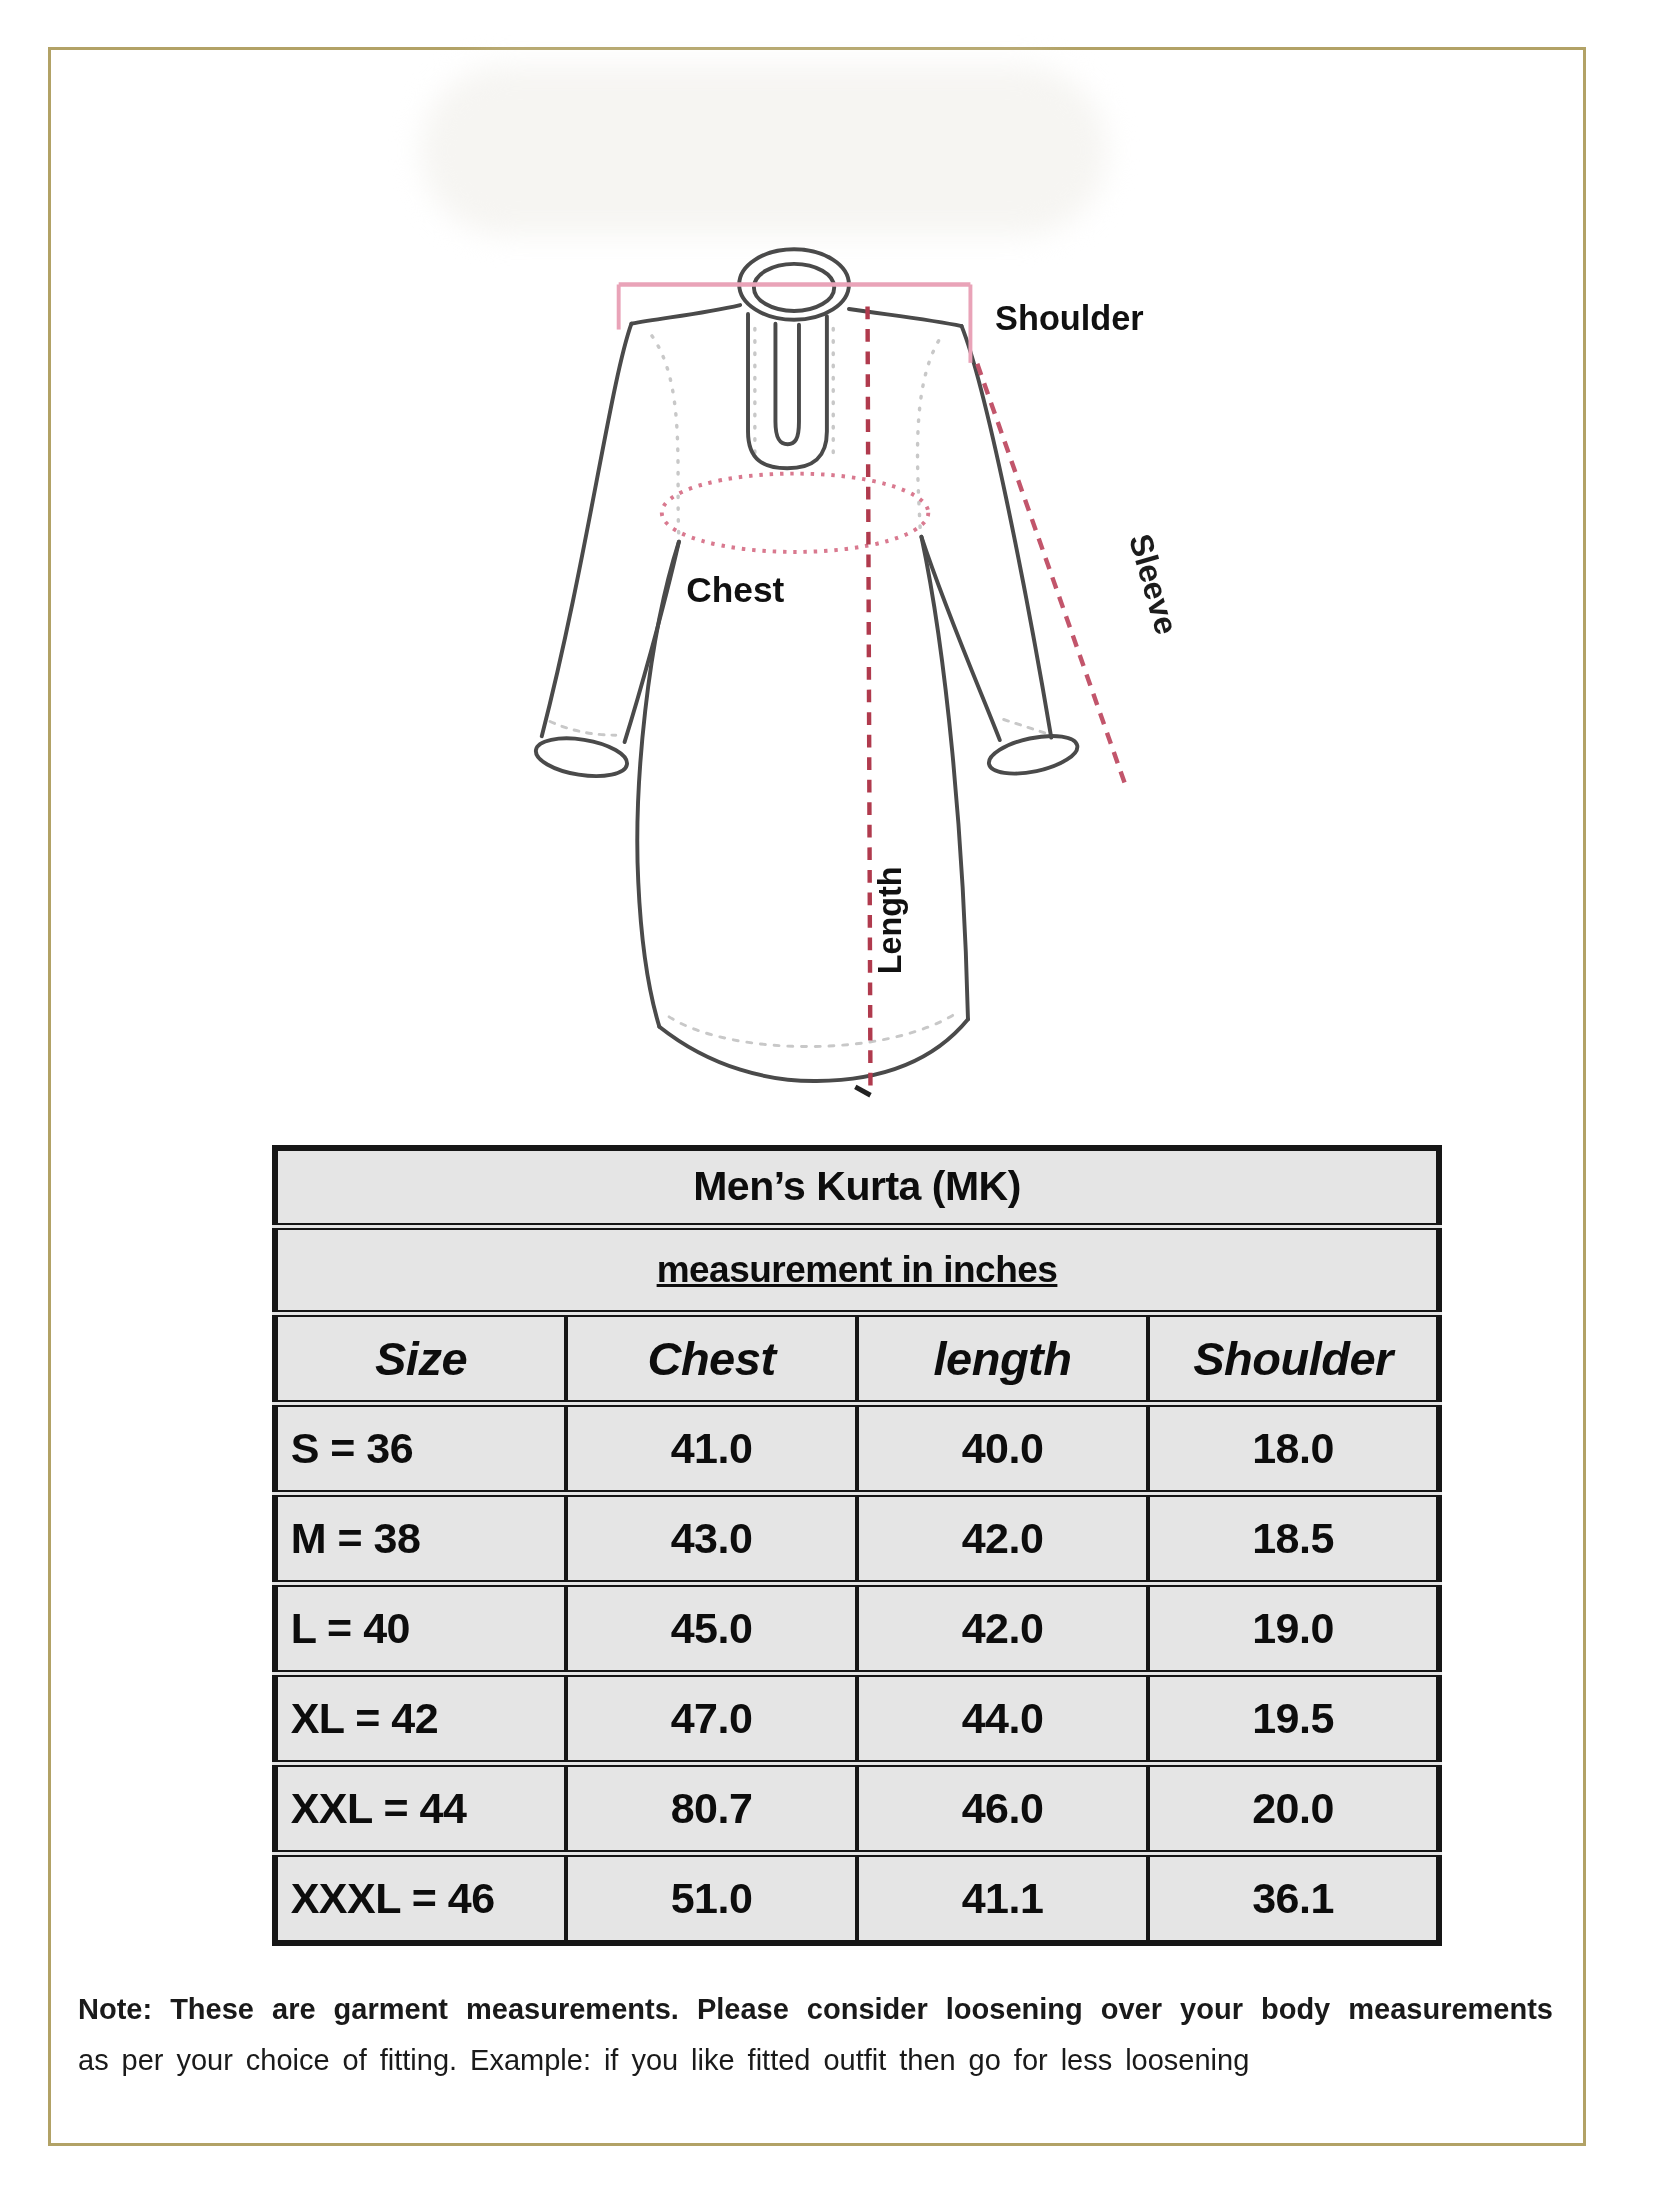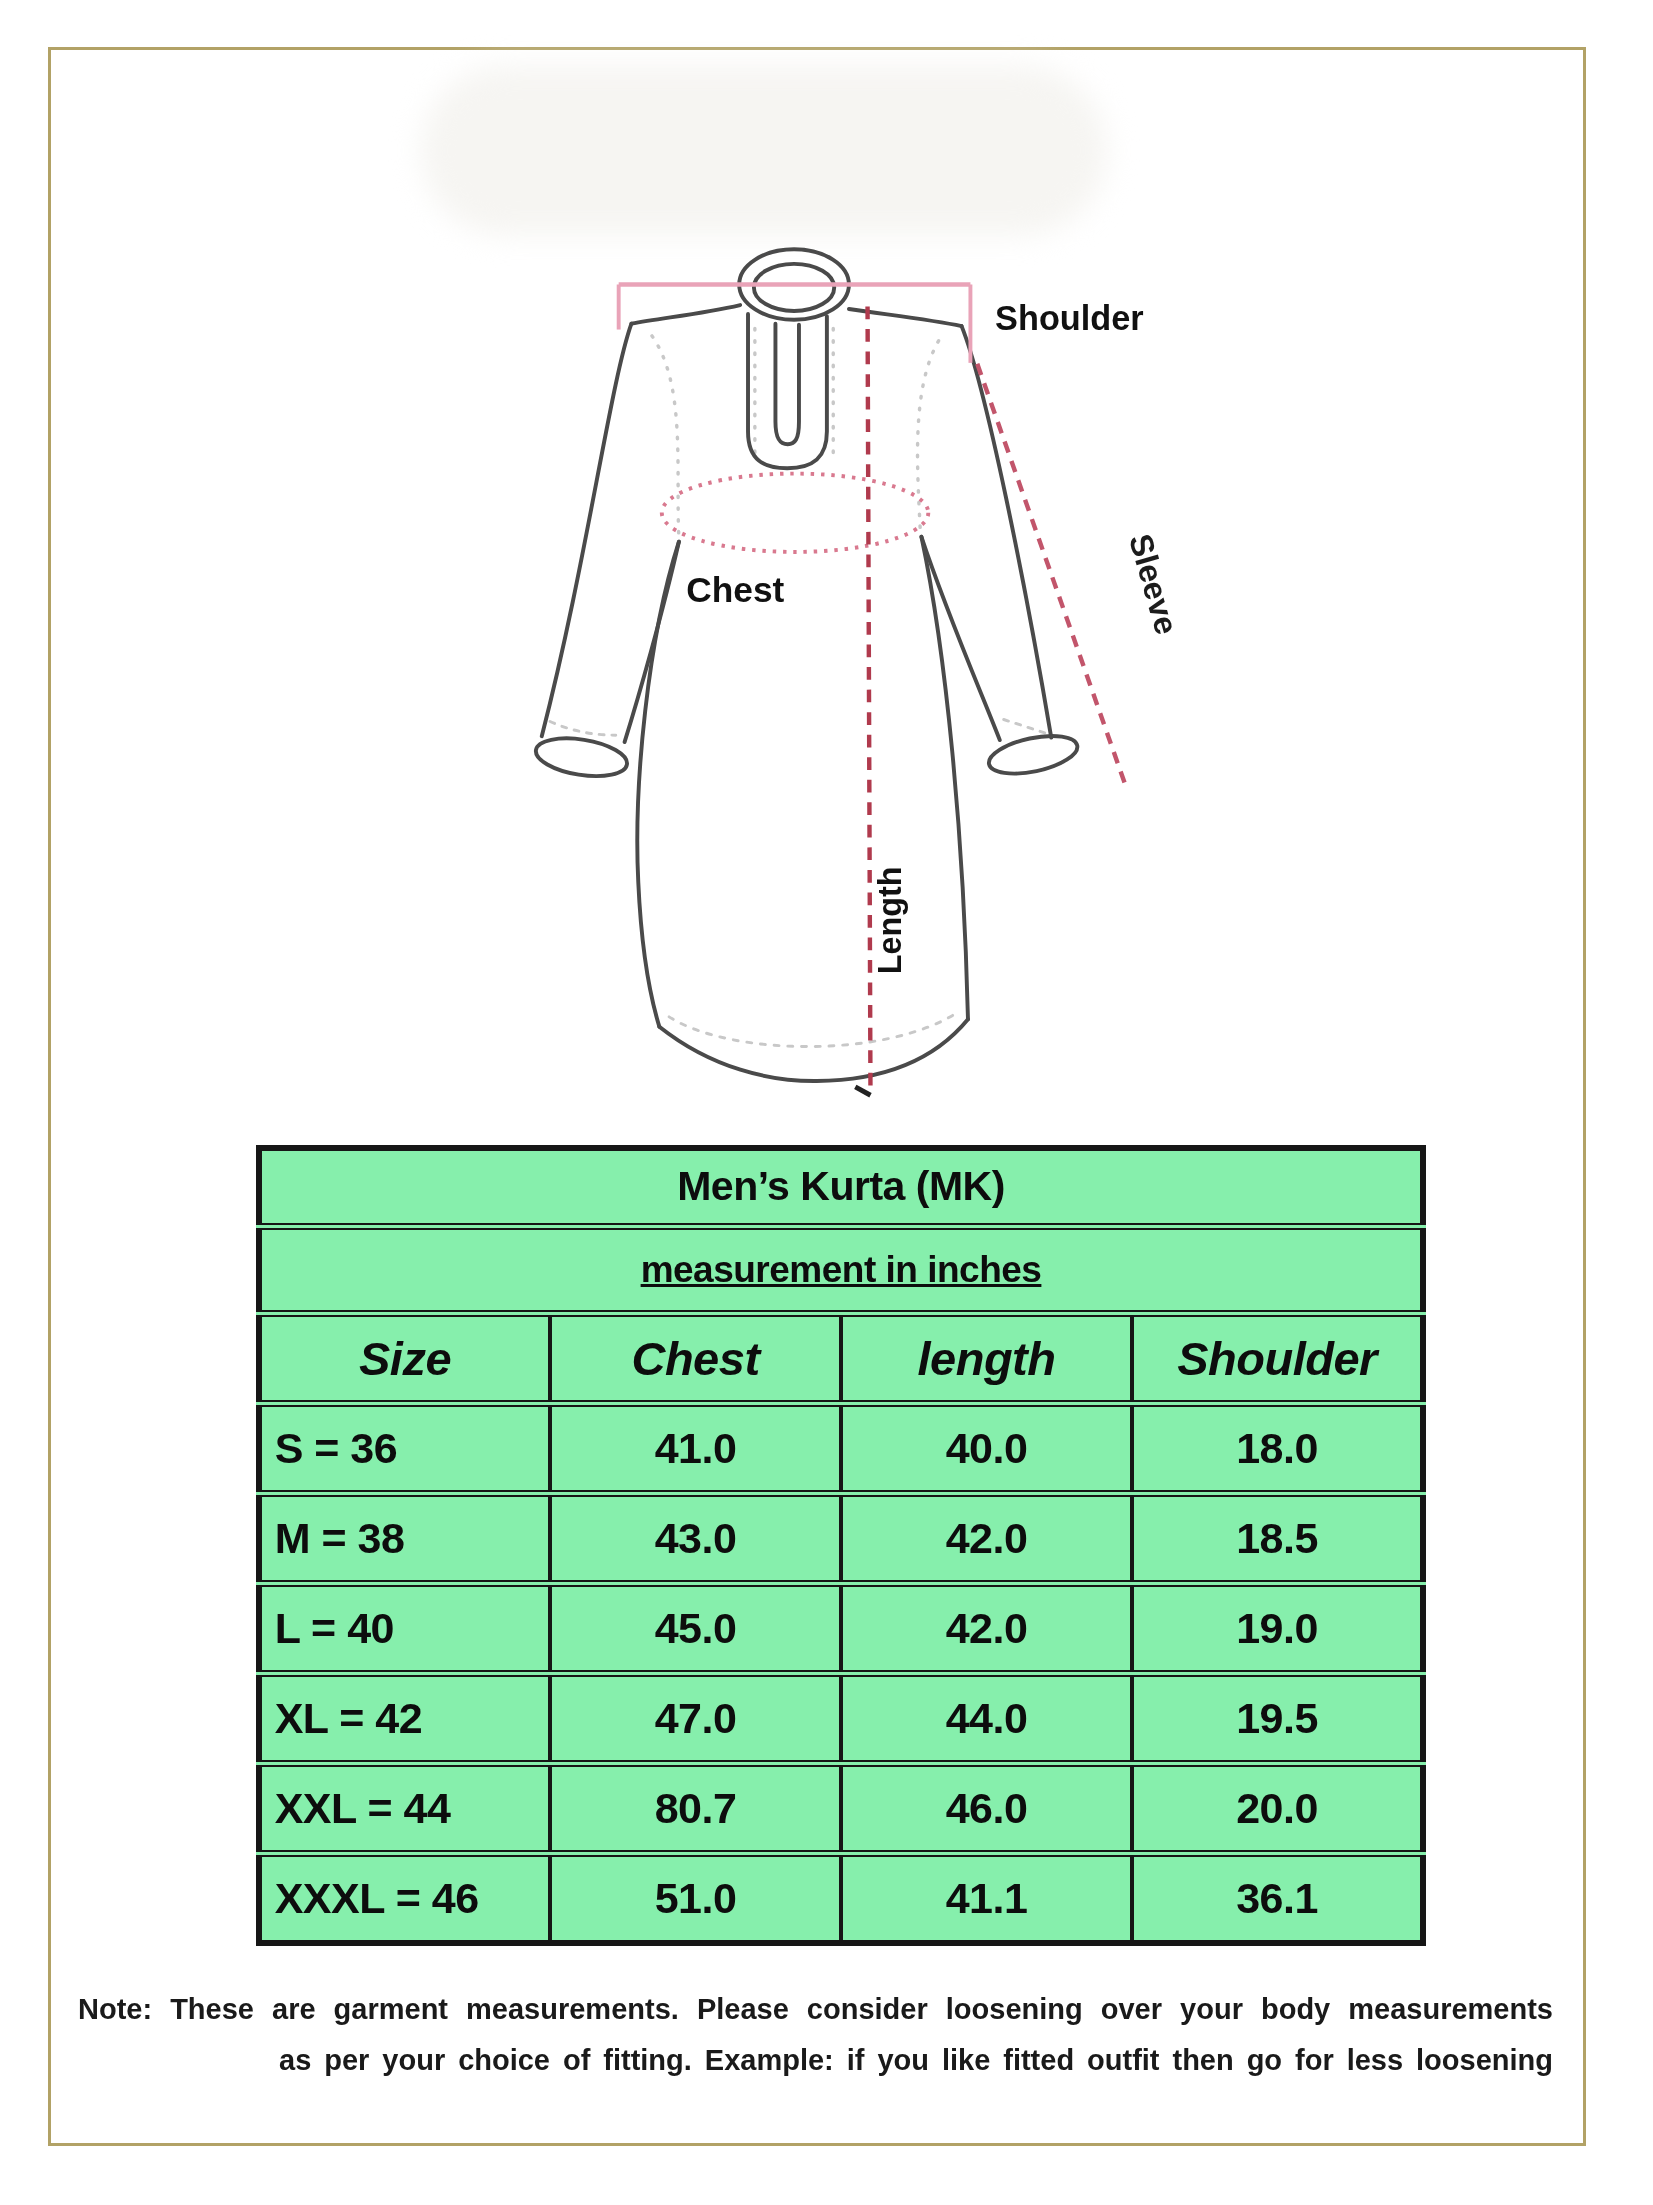--- a/index.html
+++ b/index.html
@@ -20,23 +20,23 @@
   #blob{
     position:absolute;left:421px;top:66px;width:686px;height:169px;
     background:#f6f5f2;border-radius:88px;filter:blur(13.7px);
   }
   
   #diagram{
     position:absolute;left:490px;top:211px;width:711px;height:921px;
   }
   
   #size-table{
-    position:absolute;left:256px;top:1145px;width:1162px;
+    position:absolute;left:272px;top:1145px;width:1162px;
     border-collapse:collapse;table-layout:fixed;
-    background:#86efac;
+    background:#e5e5e5;
     border:6.4px solid #161616;
     color:#0d0d0d;font-weight:bold;
   }
   #size-table td,#size-table th{
     border:4.4px solid #161616;
     border-top:none;
     border-bottom:7.8px double #161616;
     text-align:center;vertical-align:middle;
     padding:0;letter-spacing:-0.5px;
     overflow:hidden;white-space:nowrap;
@@ -52,21 +52,21 @@
   #size-table tr.data-row td{font-size:43px;}
   #size-table tr.data-row td.size-cell{text-align:left;padding-left:12.7px;}
   #size-table tr.last-row td{border-bottom:none;}
   
   #note{
     position:absolute;left:78px;top:1984px;width:1475px;
     color:#1a1a1a;font-size:29px;line-height:51px;
     letter-spacing:0px;word-spacing:4.9px;
   }
   #note .l1{text-align:justify;text-align-last:justify;font-weight:bold;}
-  #note .l2{text-align:right;font-weight:bold;}
+  #note .l2{text-align:left;}
 </style>
 </head>
 <body>
 
 <div id="canvas">
 
   <div id="frame"></div>
   <div id="blob"></div>
 
   <svg id="diagram" viewBox="1000 430 1450 1880" xmlns="http://www.w3.org/2000/svg">

